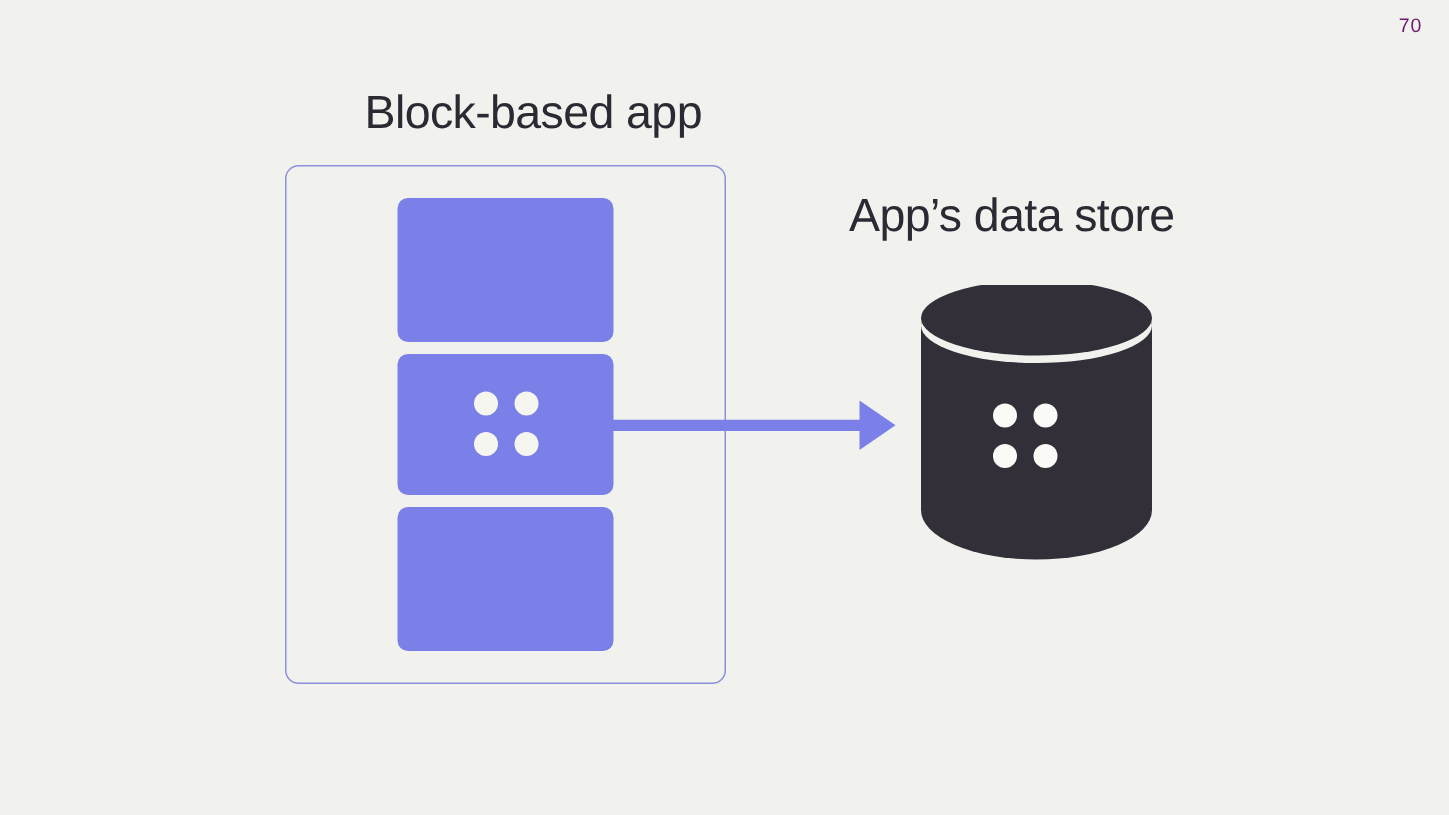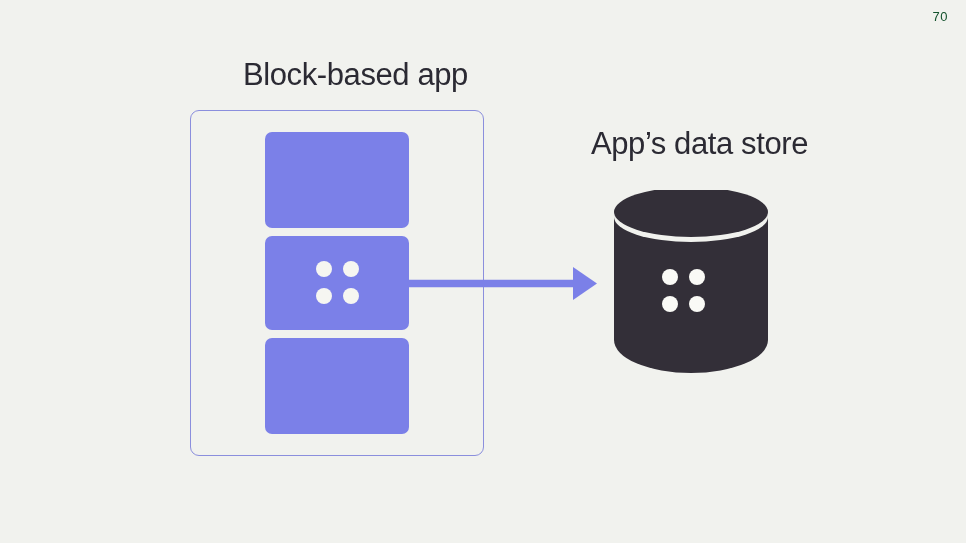--- a/index.html
+++ b/index.html
@@ -19,21 +19,21 @@
     background: #F1F2EE;
   }
 
   
   #page-number {
     position: absolute;
     top: 9px;
     right: 18px;
     font-size: 13px;
     letter-spacing: 0.5px;
-    color: #14532d;
+    color: #701a75;
     font-family: "Liberation Sans", sans-serif;
   }
 
   
   #app-title {
     position: absolute;
     left: 211px;
     top: 57px;
     font-size: 31px;
     letter-spacing: -0.4px;
@@ -93,21 +93,21 @@
     height: 52px;
     overflow: visible;
   }
 
   
   #store-title {
     position: absolute;
     left: 566px;
     top: 126px;
     width: 242px;
-    text-align: right;
+    text-align: left;
     font-size: 31px;
     letter-spacing: -0.4px;
     color: #2B2A33;
     font-family: "Liberation Sans", sans-serif;
     white-space: nowrap;
   }
 
   #database-cylinder {
     position: absolute;
     left: 608px;

